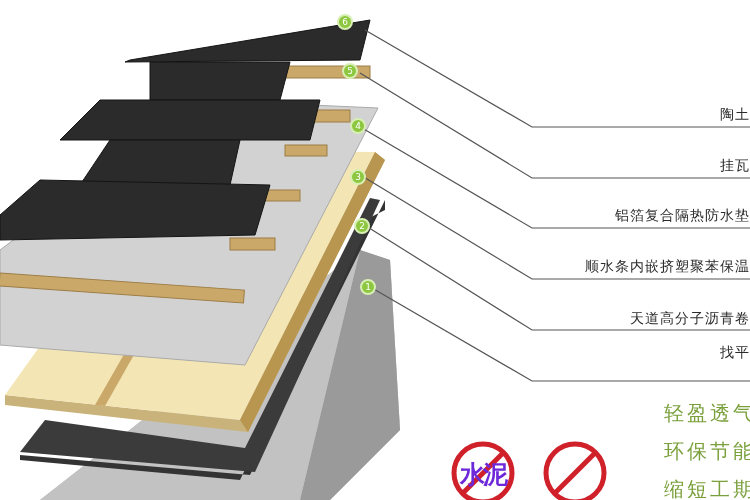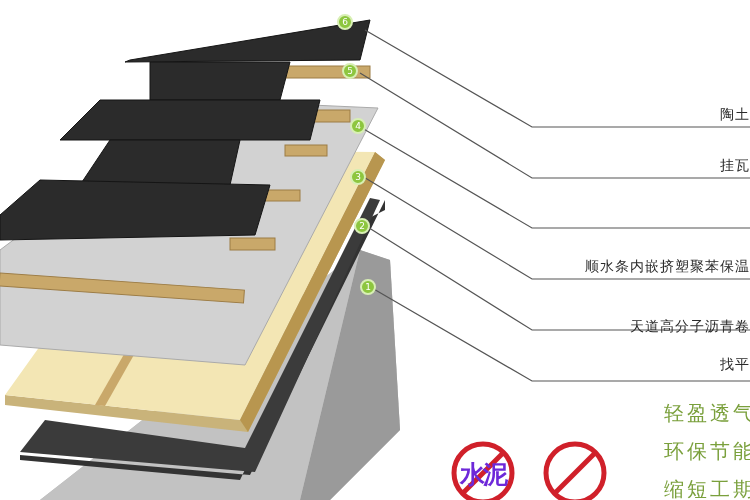--- a/index.html
+++ b/index.html
@@ -77,23 +77,24 @@
       <text x="350" y="74">5</text>
       <text x="358" y="129">4</text>
       <text x="358" y="180">3</text>
       <text x="362" y="229">2</text>
       <text x="368" y="290">1</text>
     </g>
   </svg>
 
   <div class="label" style="top:106px;padding-left:33px;">陶土</div>
   <div class="label" style="top:157px;font-family:Liberation Serif, serif;">挂瓦</div>
+  <div class="label" style="top:207px;">铝箔复合隔热防水垫</div>
   <div class="label" style="top:258px;margin-left:28px;">顺水条内嵌挤塑聚苯保温</div>
-  <div class="label" style="top:318px;">天道高分子沥青卷</div>
-  <div class="label" style="top:356px;">找平</div>
+  <div class="label" style="top:310px;">天道高分子沥青卷</div>
+  <div class="label" style="top:344px;">找平</div>
 
   <div class="nosign" style="left:450px;top:440px;">
     <svg width="66" height="66">
         <circle cx="33" cy="33" r="29" fill="none" stroke="#d0202a" stroke-width="5"></circle>
         <line x1="53" y1="13" x2="13" y2="53" stroke="#d0202a" stroke-width="5"></line>
       </svg>
     <div class="txt">水泥</div>
   </div>
   <div class="nosign" style="left:542px;top:440px;">
     <svg width="66" height="66">

